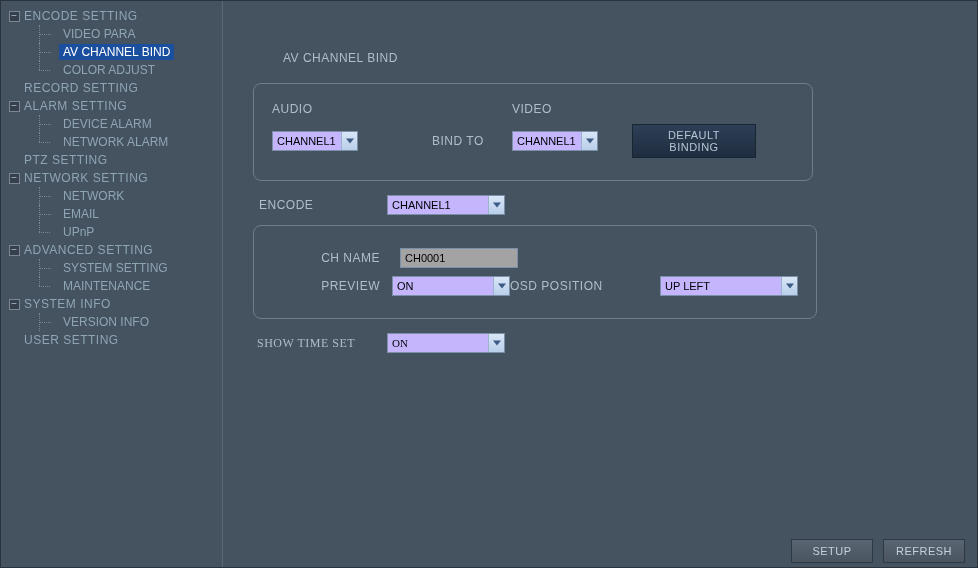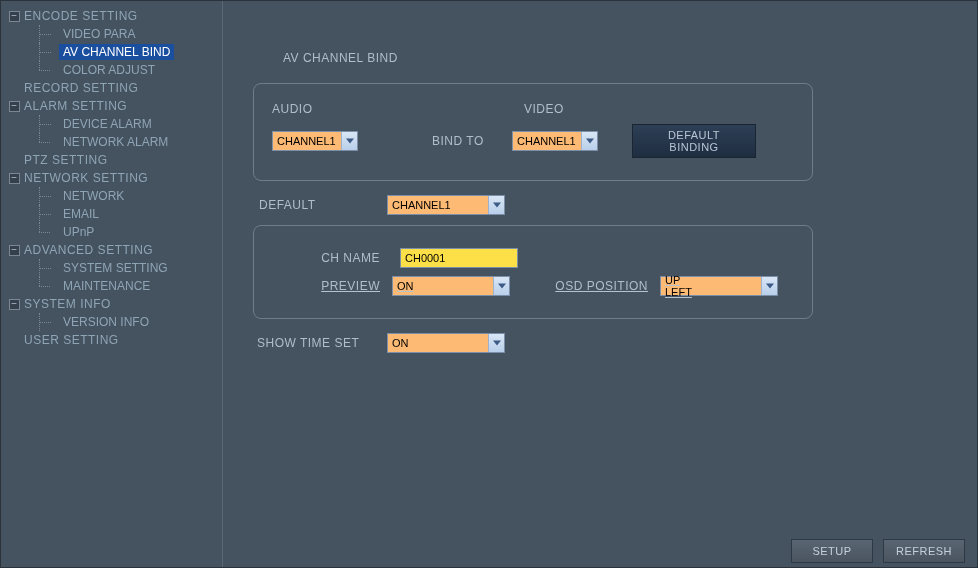--- a/index.html
+++ b/index.html
@@ -111,21 +111,21 @@
   }
   .row { display: flex; align-items: center; margin: 4px 0; }
   .lbl {
     color: #aebeca;
     font-size: 12px;
     letter-spacing: 0.5px;
   }
   .select-like {
     display: inline-flex;
     align-items: center;
-    background: #fdba74;
+    background: #c4b5fd;
     border: 1px solid #7b8fa8;
     height: 20px;
   }
   .select-like .val {
     font-size: 11px;
     color: #000;
     padding: 0 4px;
   }
   .select-like .btn {
     width: 16px; height: 18px;
@@ -139,21 +139,21 @@
   .btn-default {
     background: linear-gradient(#2d3f56, #1f2d40);
     border: 1px solid #1a2532;
     color: #b9c6d4;
     font-size: 11px;
     padding: 4px 14px;
     cursor: pointer;
     letter-spacing: 0.5px;
   }
   .input-text {
-    background: #fde047;
+    background: #a3a3a3;
     border: 1px solid #7b8fa8;
     height: 20px;
     font-size: 11px;
     color: #000;
     padding: 0 4px;
   }
   .footer {
     position: absolute;
     bottom: 4px;
     right: 12px;
@@ -258,21 +258,21 @@
     </div>
     <div class="tree-parent no-box">
       <span>USER SETTING</span>
     </div>
   </div>
 
 <div class="content">
   <div class="page-title">AV CHANNEL BIND</div>
 
   <fieldset class="panel" style="width:560px;">
-    <div class="row" style="gap:12px;">
+    <div class="row" style="gap:0;">
       <div class="lbl" style="width:240px;">AUDIO</div>
       <div class="lbl">VIDEO</div>
     </div>
     <div class="row" style="gap:0; margin-top:8px; align-items:center;">
       <div style="width:160px;">
         <div class="select-like" style="width:86px;">
           <span class="val" style="flex:1;">CHANNEL1</span>
           <span class="btn chev">
               <svg viewBox="0 0 10 6">
                 <polygon points="0,0 10,0 5,6"></polygon>
@@ -289,59 +289,59 @@
                 <polygon points="0,0 10,0 5,6"></polygon>
               </svg>
             </span>
         </div>
       </div>
       <button class="btn-default" style="width:124px;">DEFAULT BINDING</button>
     </div>
   </fieldset>
 
   <div class="row" style="margin:14px 0 10px 6px;">
-    <div class="lbl" style="width:128px;">DEFAULT</div>
+    <div class="lbl" style="width:128px;">ENCODE</div>
     <div class="select-like" style="width:118px;">
       <span class="val" style="flex:1;">CHANNEL1</span>
       <span class="btn chev">
           <svg viewBox="0 0 10 6">
             <polygon points="0,0 10,0 5,6"></polygon>
           </svg>
         </span>
     </div>
   </div>
 
   <fieldset class="panel" style="width:560px; padding-top:18px;">
     <div class="row" style="gap:8px;">
       <div class="lbl" style="width:120px; text-align:right; padding-right:12px;">CH NAME</div>
       <input class="input-text" style="width: 118px;" value="CH0001">
     </div>
-    <div class="row" style="gap:0; margin-top:8px;text-decoration:underline;">
+    <div class="row" style="gap:0; margin-top:8px;">
       <div class="lbl" style="width:120px; text-align:right; padding-right:12px;">PREVIEW</div>
       <div class="select-like" style="width:118px;">
         <span class="val" style="flex:1;">ON</span>
         <span class="btn chev">
             <svg viewBox="0 0 10 6">
               <polygon points="0,0 10,0 5,6"></polygon>
             </svg>
           </span>
       </div>
-      <div class="lbl" style="width:150px; text-align:right; padding-right:12px;">OSD POSITION</div>
-      <div class="select-like" style="width:118px;gap:48px;">
+      <div class="lbl" style="width:150px; text-align:left; padding-right:12px;">OSD POSITION</div>
+      <div class="select-like" style="width:138px;gap:48px;">
         <span class="val" style="flex:1;">UP LEFT</span>
         <span class="btn chev">
             <svg viewBox="0 0 10 6">
               <polygon points="0,0 10,0 5,6"></polygon>
             </svg>
           </span>
       </div>
     </div>
   </fieldset>
 
-  <div class="row" style="margin:14px 0 0 0;">
+  <div class="row" style="margin:14px 0 0 0;font-family:Liberation Serif, serif;">
     <div class="lbl" style="width:134px; padding-left:4px;">SHOW TIME SET</div>
     <div class="select-like" style="width:118px;">
       <span class="val" style="flex:1;">ON</span>
       <span class="btn chev">
           <svg viewBox="0 0 10 6">
             <polygon points="0,0 10,0 5,6"></polygon>
           </svg>
         </span>
     </div>
   </div>

